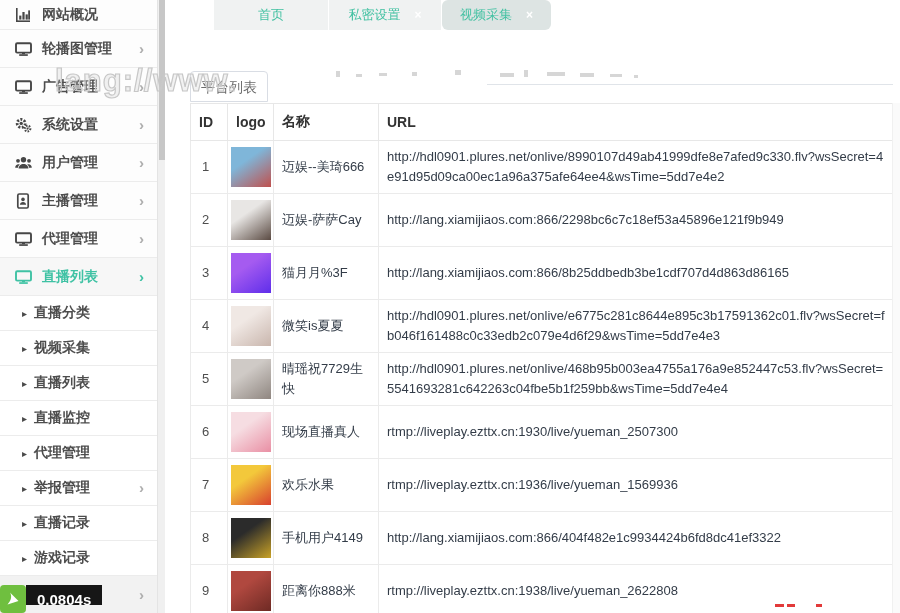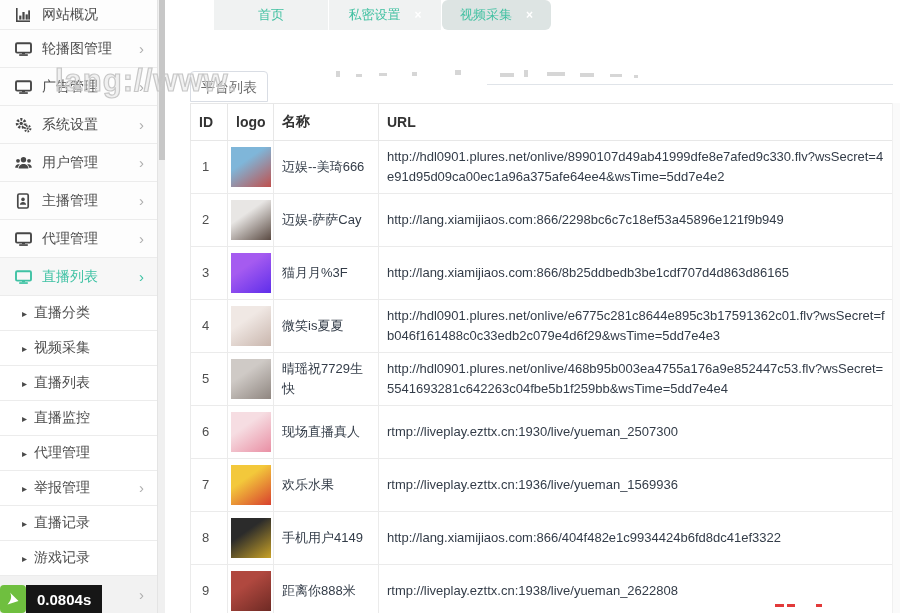--- a/index.html
+++ b/index.html
@@ -1,19 +1,19 @@
 <!DOCTYPE html>
 <html><head>
 <meta charset="utf-8">
 <style>
   html,body{margin:0;padding:0;}
   body{width:900px;height:613px;overflow:hidden;position:relative;background:#fff;
        font-family:"Liberation Sans","DejaVu Sans",sans-serif;}
   
-  .sidebar{position:absolute;left:0;top:0;width:157px;height:599px;background:#fdfdfd;}
+  .sidebar{position:absolute;left:0;top:0;width:157px;height:599px;background:#fdfdfd;font-weight:bold;}
   .s-item{position:relative;height:38px;display:flex;align-items:center;box-sizing:border-box;
           border-bottom:1px solid #ececec;padding-left:13px;color:#4d4d4d;font-size:14px;
           background:#fdfdfd;cursor:pointer;}
   .s-item.first{height:30px;}
   .s-item.sub{height:35px;background:#fff;padding-left:22px;}
   .s-item.active{color:#3fc2a4;background:#f7f7f7;}
   .s-item.active .s-icon{color:#3fc2a4;}
   .s-item.active .s-chevron{color:#3fc2a4;}
   .s-item.highlight{background:#f2f2f2;}
   .s-icon{width:20px;height:16px;margin-right:9px;color:#474747;display:inline-flex;
@@ -51,21 +51,21 @@
   .logo-img{width:40px;height:40px;display:block;margin:0 auto;}
   
   .wm{position:absolute;left:55px;top:63px;font-size:31px;font-weight:bold;letter-spacing:1px;
       color:rgba(210,210,210,0.28);-webkit-text-stroke:1.2px #c7c7c7;white-space:nowrap;
       z-index:60;pointer-events:none;}
   .remnant{position:absolute;background:#b5b5b5;opacity:0.55;z-index:55;}
   .red-dash{position:absolute;background:#e23a3a;height:3px;z-index:55;}
   .perf{position:absolute;left:0;top:585px;display:flex;align-items:flex-start;z-index:70;}
   .perf-icon{width:26px;height:28px;background:#6fbf3f;border-radius:4px;display:flex;
              align-items:center;justify-content:center;flex:none;}
-  .perf-badge{height:28px;background:#161616;color:#fff;font-weight:bold;font-size:15px;
+  .perf-badge{height:20px;background:#161616;color:#fff;font-weight:bold;font-size:15px;
               line-height:30px;padding:0 11px;white-space:nowrap;}
   svg{display:block;}
 </style>
 </head>
 <body>
 
 <aside class="sidebar" id="sidebar">
     <div class="s-item first">
       <span class="s-icon">
         <svg width="16" height="16" viewBox="0 0 16 16" fill="currentColor">

